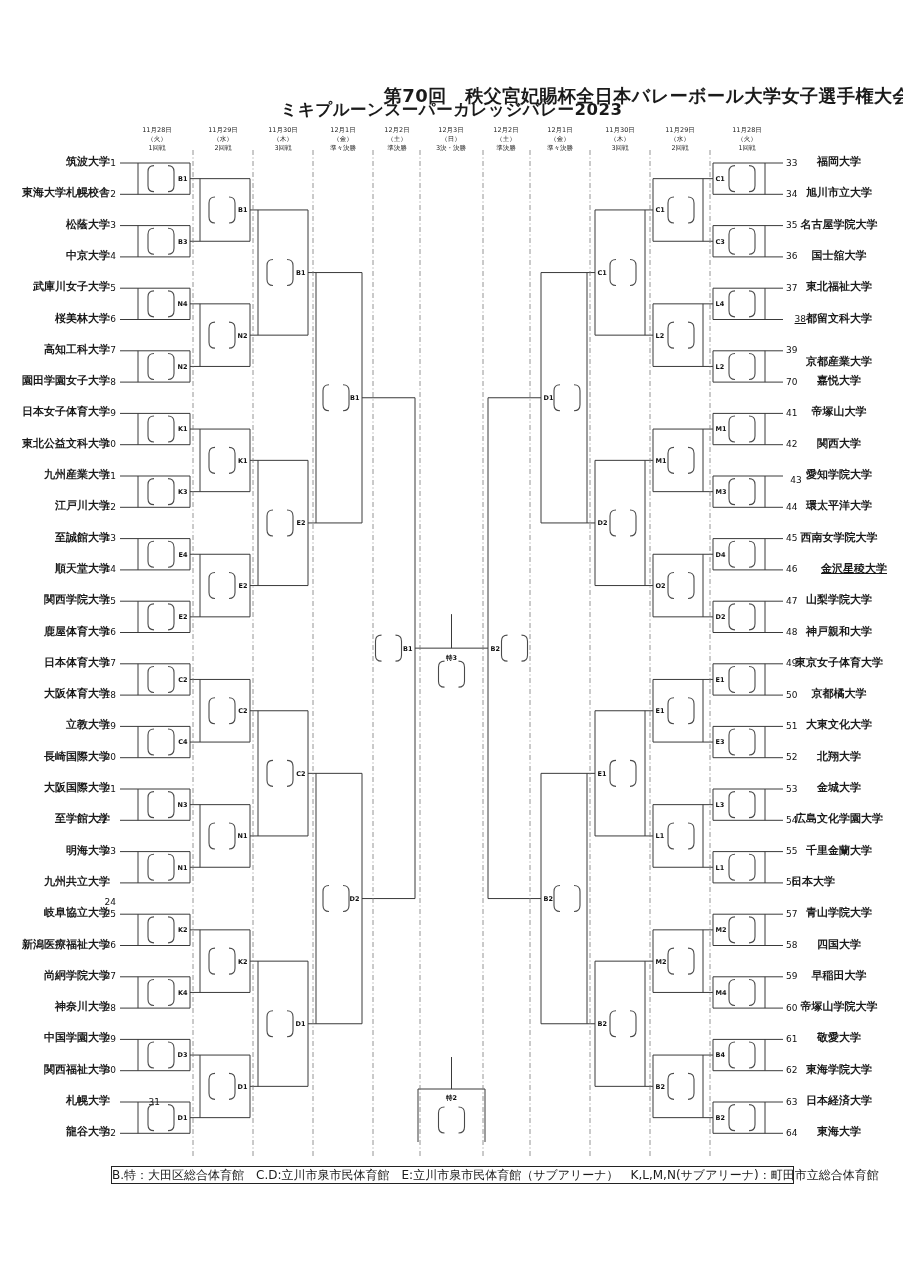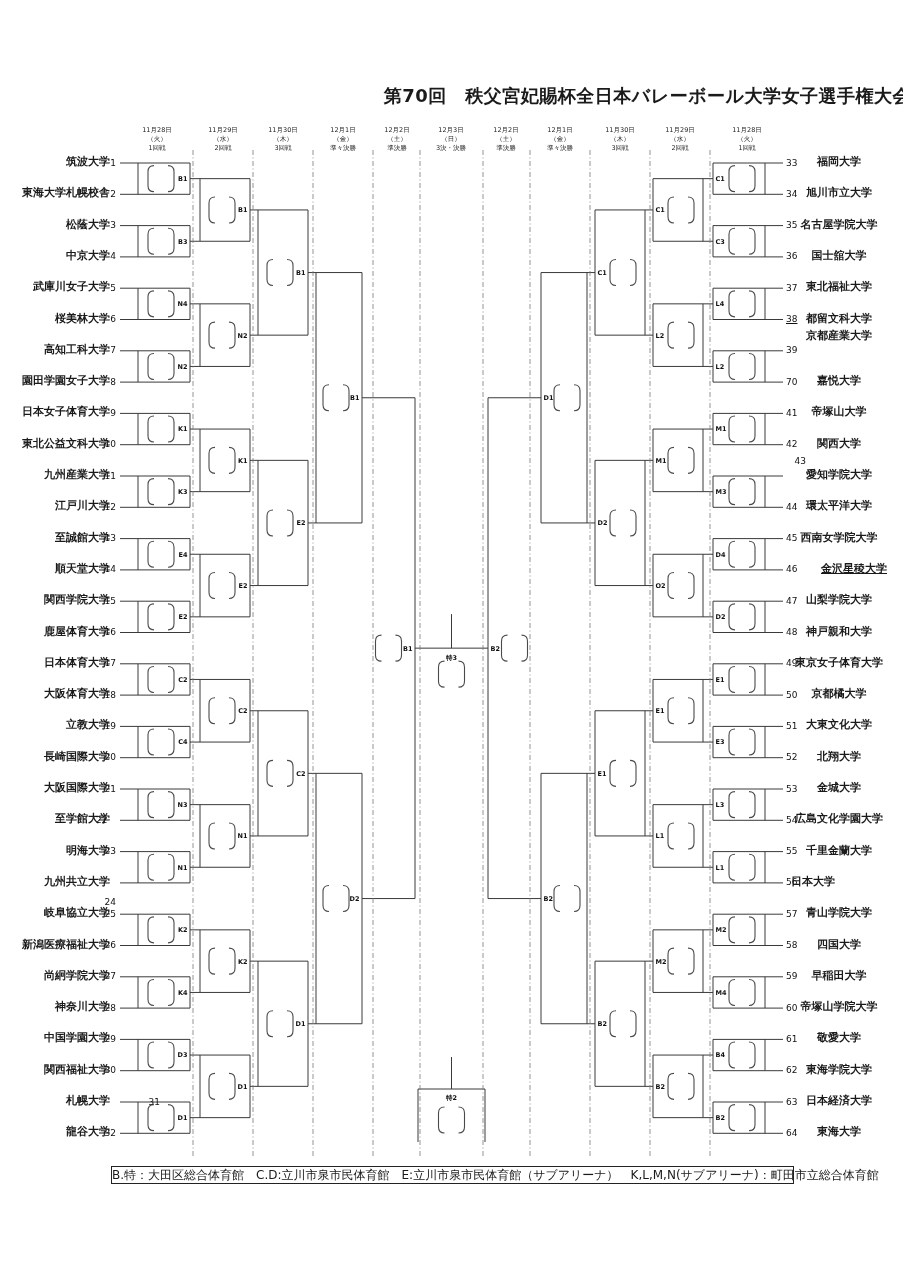--- a/index.html
+++ b/index.html
@@ -18,20 +18,21 @@
   .ln{stroke:#3a3a3a;stroke-width:1;}
   .dln{stroke:#7a7a7a;stroke-width:.8;stroke-dasharray:5 2.5 1 2.5;}
   .par{stroke:#4a4a4a;stroke-width:1.1;fill:none;}
   .code{font-size:6.5px;font-weight:600;fill:#111;font-family:"DejaVu Sans","Liberation Sans",sans-serif;}
 </style>
 </head>
 <body>
 
 <div class="page" id="page">
   <div class="abs title1">第70回　秩父宮妃賜杯全日本バレーボール大学女子選手権大会</div>
+  <div class="abs title2">ミキプルーンスーパーカレッジバレー2023</div>
 
   <svg id="bracket-svg" width="903" height="1280" viewBox="0 0 903 1280">
       <line x1="120" y1="163" x2="190" y2="163" class="ln"></line>
       <line x1="120" y1="194.3" x2="190" y2="194.3" class="ln"></line>
       <line x1="138" y1="163" x2="138" y2="194.3" class="ln"></line>
       <line x1="190" y1="163" x2="190" y2="194.3" class="ln"></line>
       <path d="M 154 165.65 Q 148 165.65 148 171.65 L 148 185.65 Q 148 191.65 154 191.65" class="par"></path>
       <path d="M 168 165.65 Q 174 165.65 174 171.65 L 174 185.65 Q 174 191.65 168 191.65" class="par"></path>
       <text x="187.5" y="181.05" text-anchor="end" class="code">B1</text>
       <line x1="120" y1="225.6" x2="190" y2="225.6" class="ln"></line>
@@ -606,31 +607,31 @@
     <div class="abs seed" style="left: 786px; top: 156.5px; width: 20px; text-align: left;">33</div>
     <div class="abs team-name" style="left: 791px; top: 155px; width: 96px; text-align: center;">福岡大学</div>
     <div class="abs seed" style="left: 786px; top: 187.8px; width: 20px; text-align: left;">34</div>
     <div class="abs team-name" style="left: 791px; top: 186.3px; width: 96px; text-align: center;">旭川市立大学</div>
     <div class="abs seed" style="left: 786px; top: 219.1px; width: 20px; text-align: left;">35</div>
     <div class="abs team-name" style="left: 791px; top: 217.6px; width: 96px; text-align: center;">名古屋学院大学</div>
     <div class="abs seed" style="left: 786px; top: 250.4px; width: 20px; text-align: left;">36</div>
     <div class="abs team-name" style="left: 791px; top: 248.9px; width: 96px; text-align: center;">国士舘大学</div>
     <div class="abs seed" style="left: 786px; top: 281.7px; width: 20px; text-align: left;">37</div>
     <div class="abs team-name" style="left: 791px; top: 280.2px; width: 96px; text-align: center;">東北福祉大学</div>
-    <div class="abs seed" style="left: 786px; top: 313px; width: 20px; text-align: left; text-decoration: underline;">38</div>
+    <div class="abs seed" style="left: 786px; top: 313px; width: 20px; text-align: right; text-decoration: underline;">38</div>
     <div class="abs team-name" style="left: 791px; top: 311.5px; width: 96px; text-align: center;">都留文科大学</div>
     <div class="abs seed" style="left: 786px; top: 344.3px; width: 20px; text-align: left;">39</div>
-    <div class="abs team-name" style="left: 791px; top: 329px; width: 96px; text-align: center;">京都産業大学</div>
+    <div class="abs team-name" style="left: 791px; top: 355px; width: 96px; text-align: center;">京都産業大学</div>
     <div class="abs seed" style="left: 786px; top: 375.6px; width: 20px; text-align: left;">70</div>
     <div class="abs team-name" style="left: 791px; top: 374.1px; width: 96px; text-align: center;">嘉悦大学</div>
     <div class="abs seed" style="left: 786px; top: 406.9px; width: 20px; text-align: left;">41</div>
     <div class="abs team-name" style="left: 791px; top: 405.4px; width: 96px; text-align: center;">帝塚山大学</div>
     <div class="abs seed" style="left: 786px; top: 438.2px; width: 20px; text-align: left;">42</div>
     <div class="abs team-name" style="left: 791px; top: 436.7px; width: 96px; text-align: center;">関西大学</div>
-    <div class="abs seed" style="left: 786px; top: 455px; width: 20px; text-align: right;">43</div>
+    <div class="abs seed" style="left: 786px; top: 474px; width: 20px; text-align: center;">43</div>
     <div class="abs team-name" style="left: 791px; top: 468px; width: 96px; text-align: center;">愛知学院大学</div>
     <div class="abs seed" style="left: 786px; top: 500.8px; width: 20px; text-align: left;">44</div>
     <div class="abs team-name" style="left: 791px; top: 499.3px; width: 96px; text-align: center;">環太平洋大学</div>
     <div class="abs seed" style="left: 786px; top: 532.1px; width: 20px; text-align: left;">45</div>
     <div class="abs team-name" style="left: 791px; top: 530.6px; width: 96px; text-align: center;">西南女学院大学</div>
     <div class="abs seed" style="left: 786px; top: 563.4px; width: 20px; text-align: left;">46</div>
     <div class="abs team-name" style="left: 791px; top: 561.9px; width: 96px; text-align: right; text-decoration: underline;">金沢星稜大学</div>
     <div class="abs seed" style="left: 786px; top: 594.7px; width: 20px; text-align: left;">47</div>
     <div class="abs team-name" style="left: 791px; top: 593.2px; width: 96px; text-align: center;">山梨学院大学</div>
     <div class="abs seed" style="left: 786px; top: 626px; width: 20px; text-align: left;">48</div>

